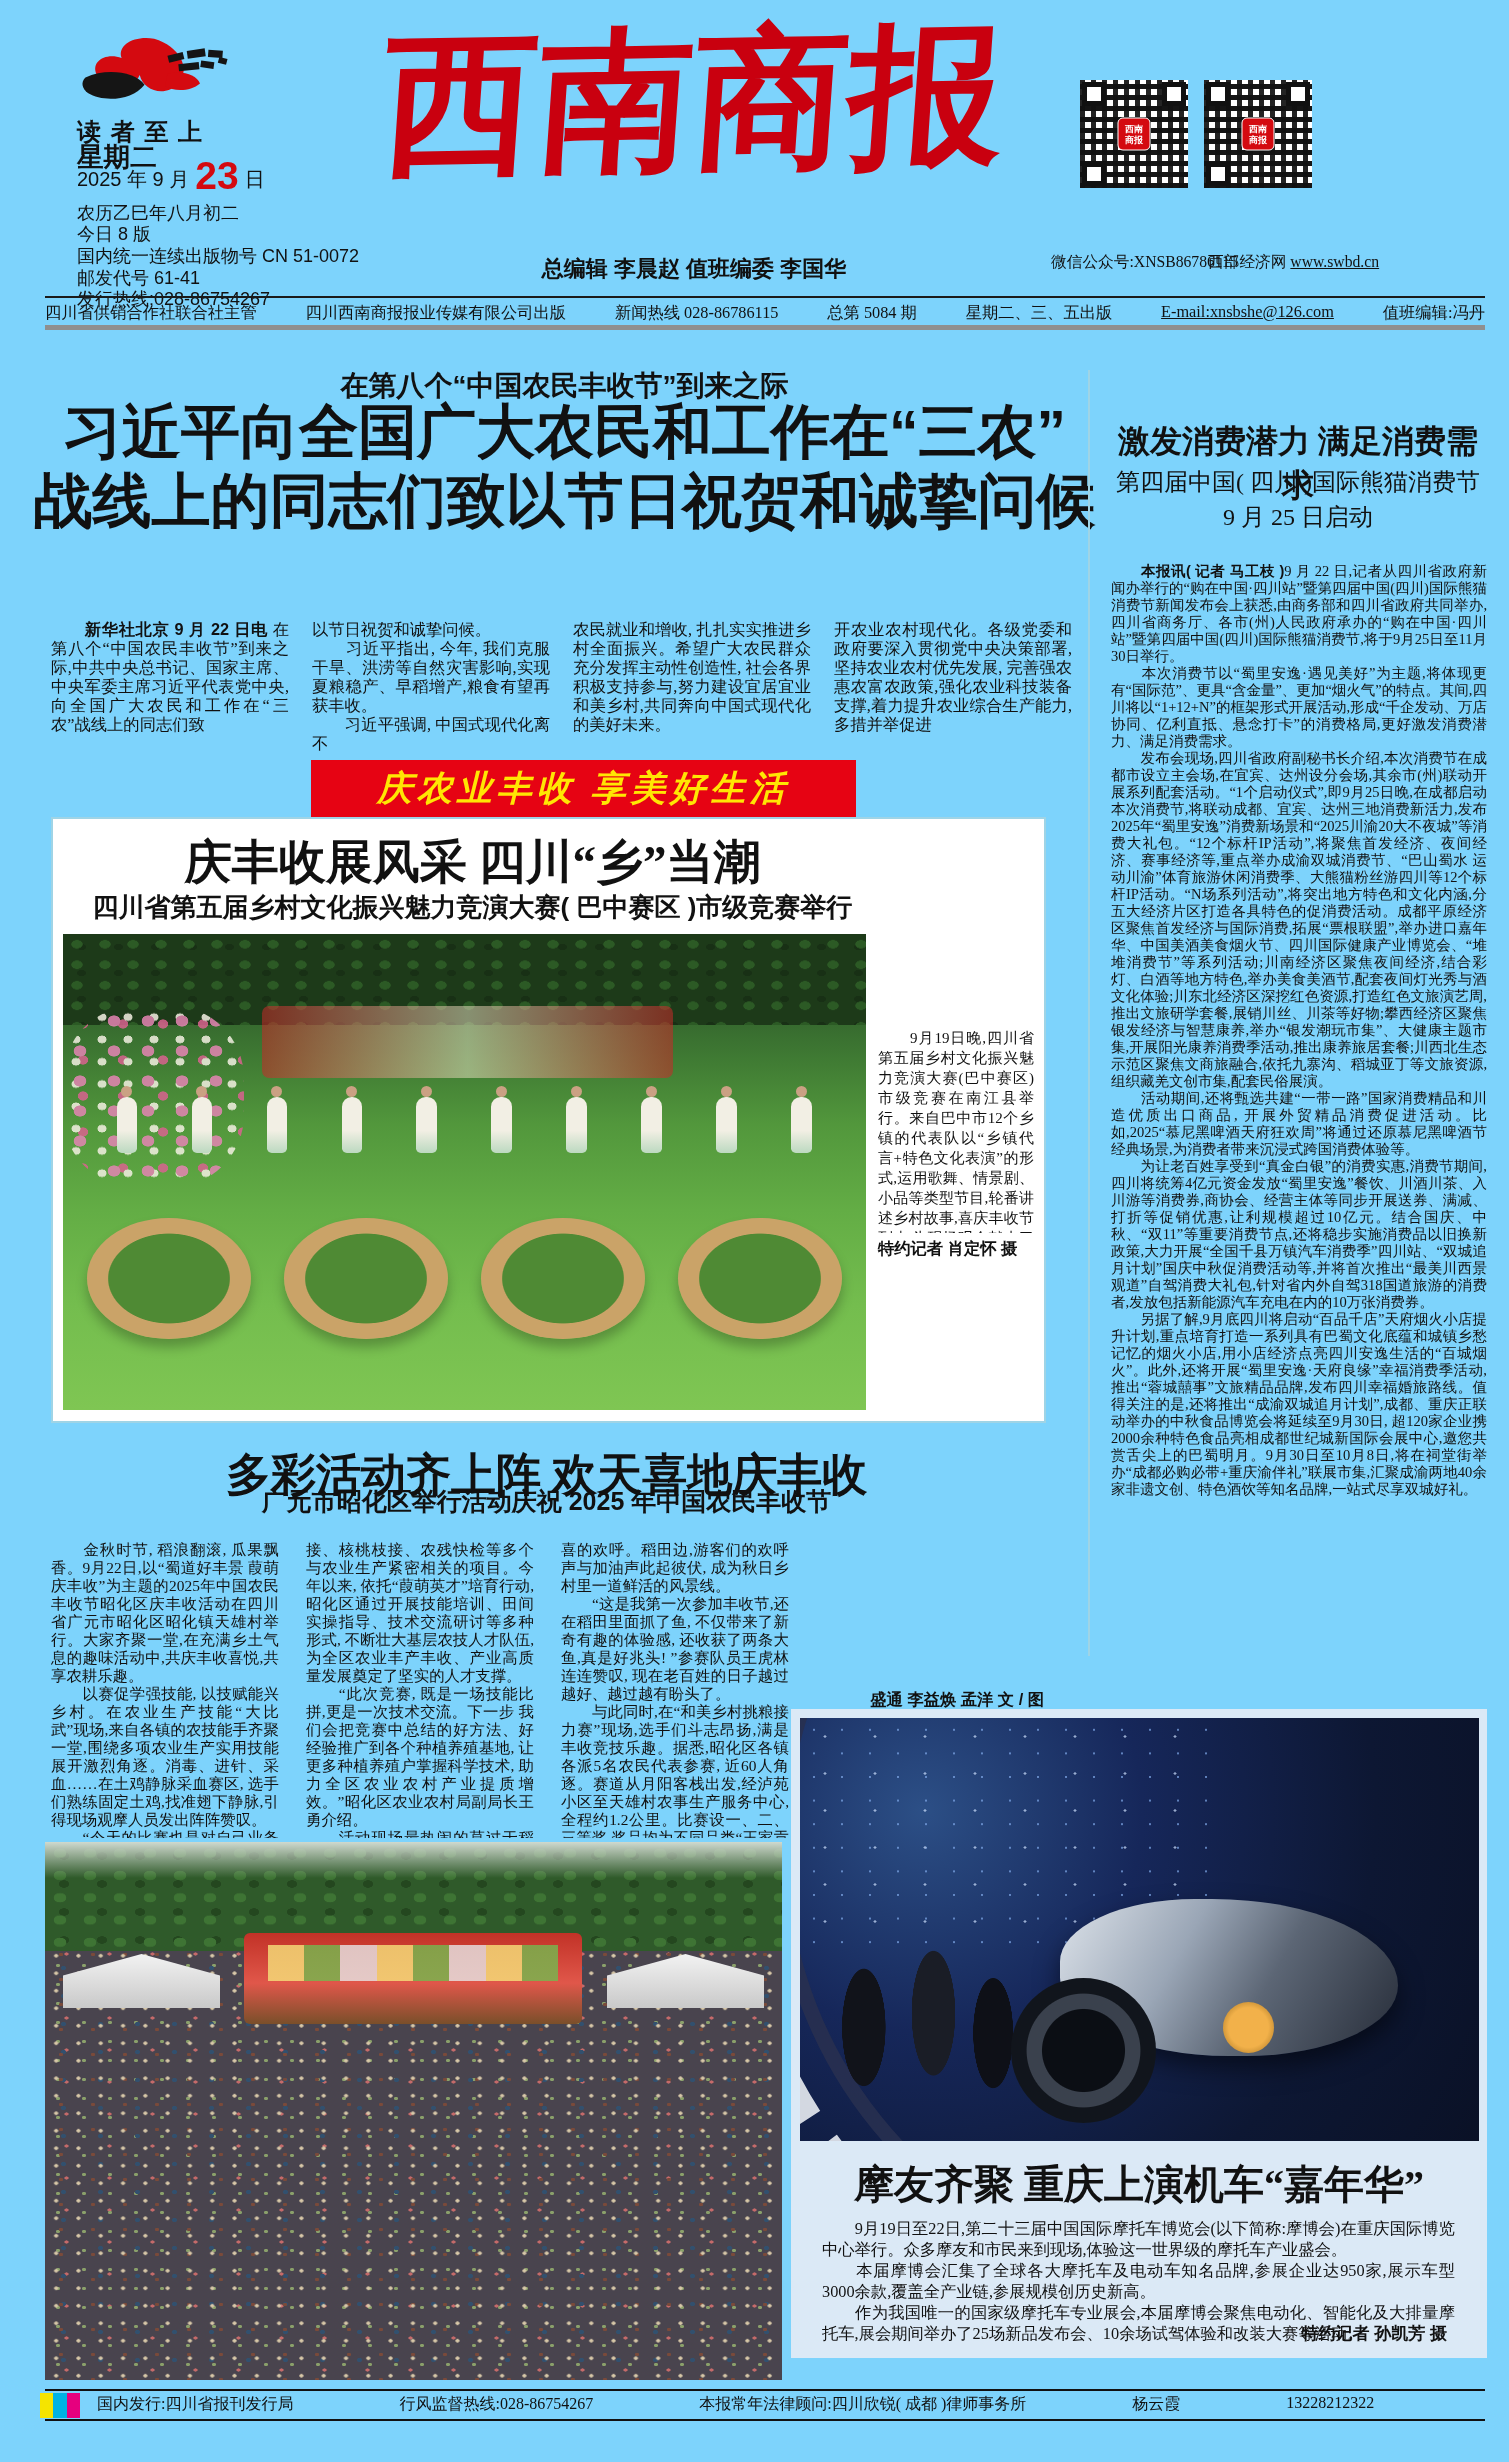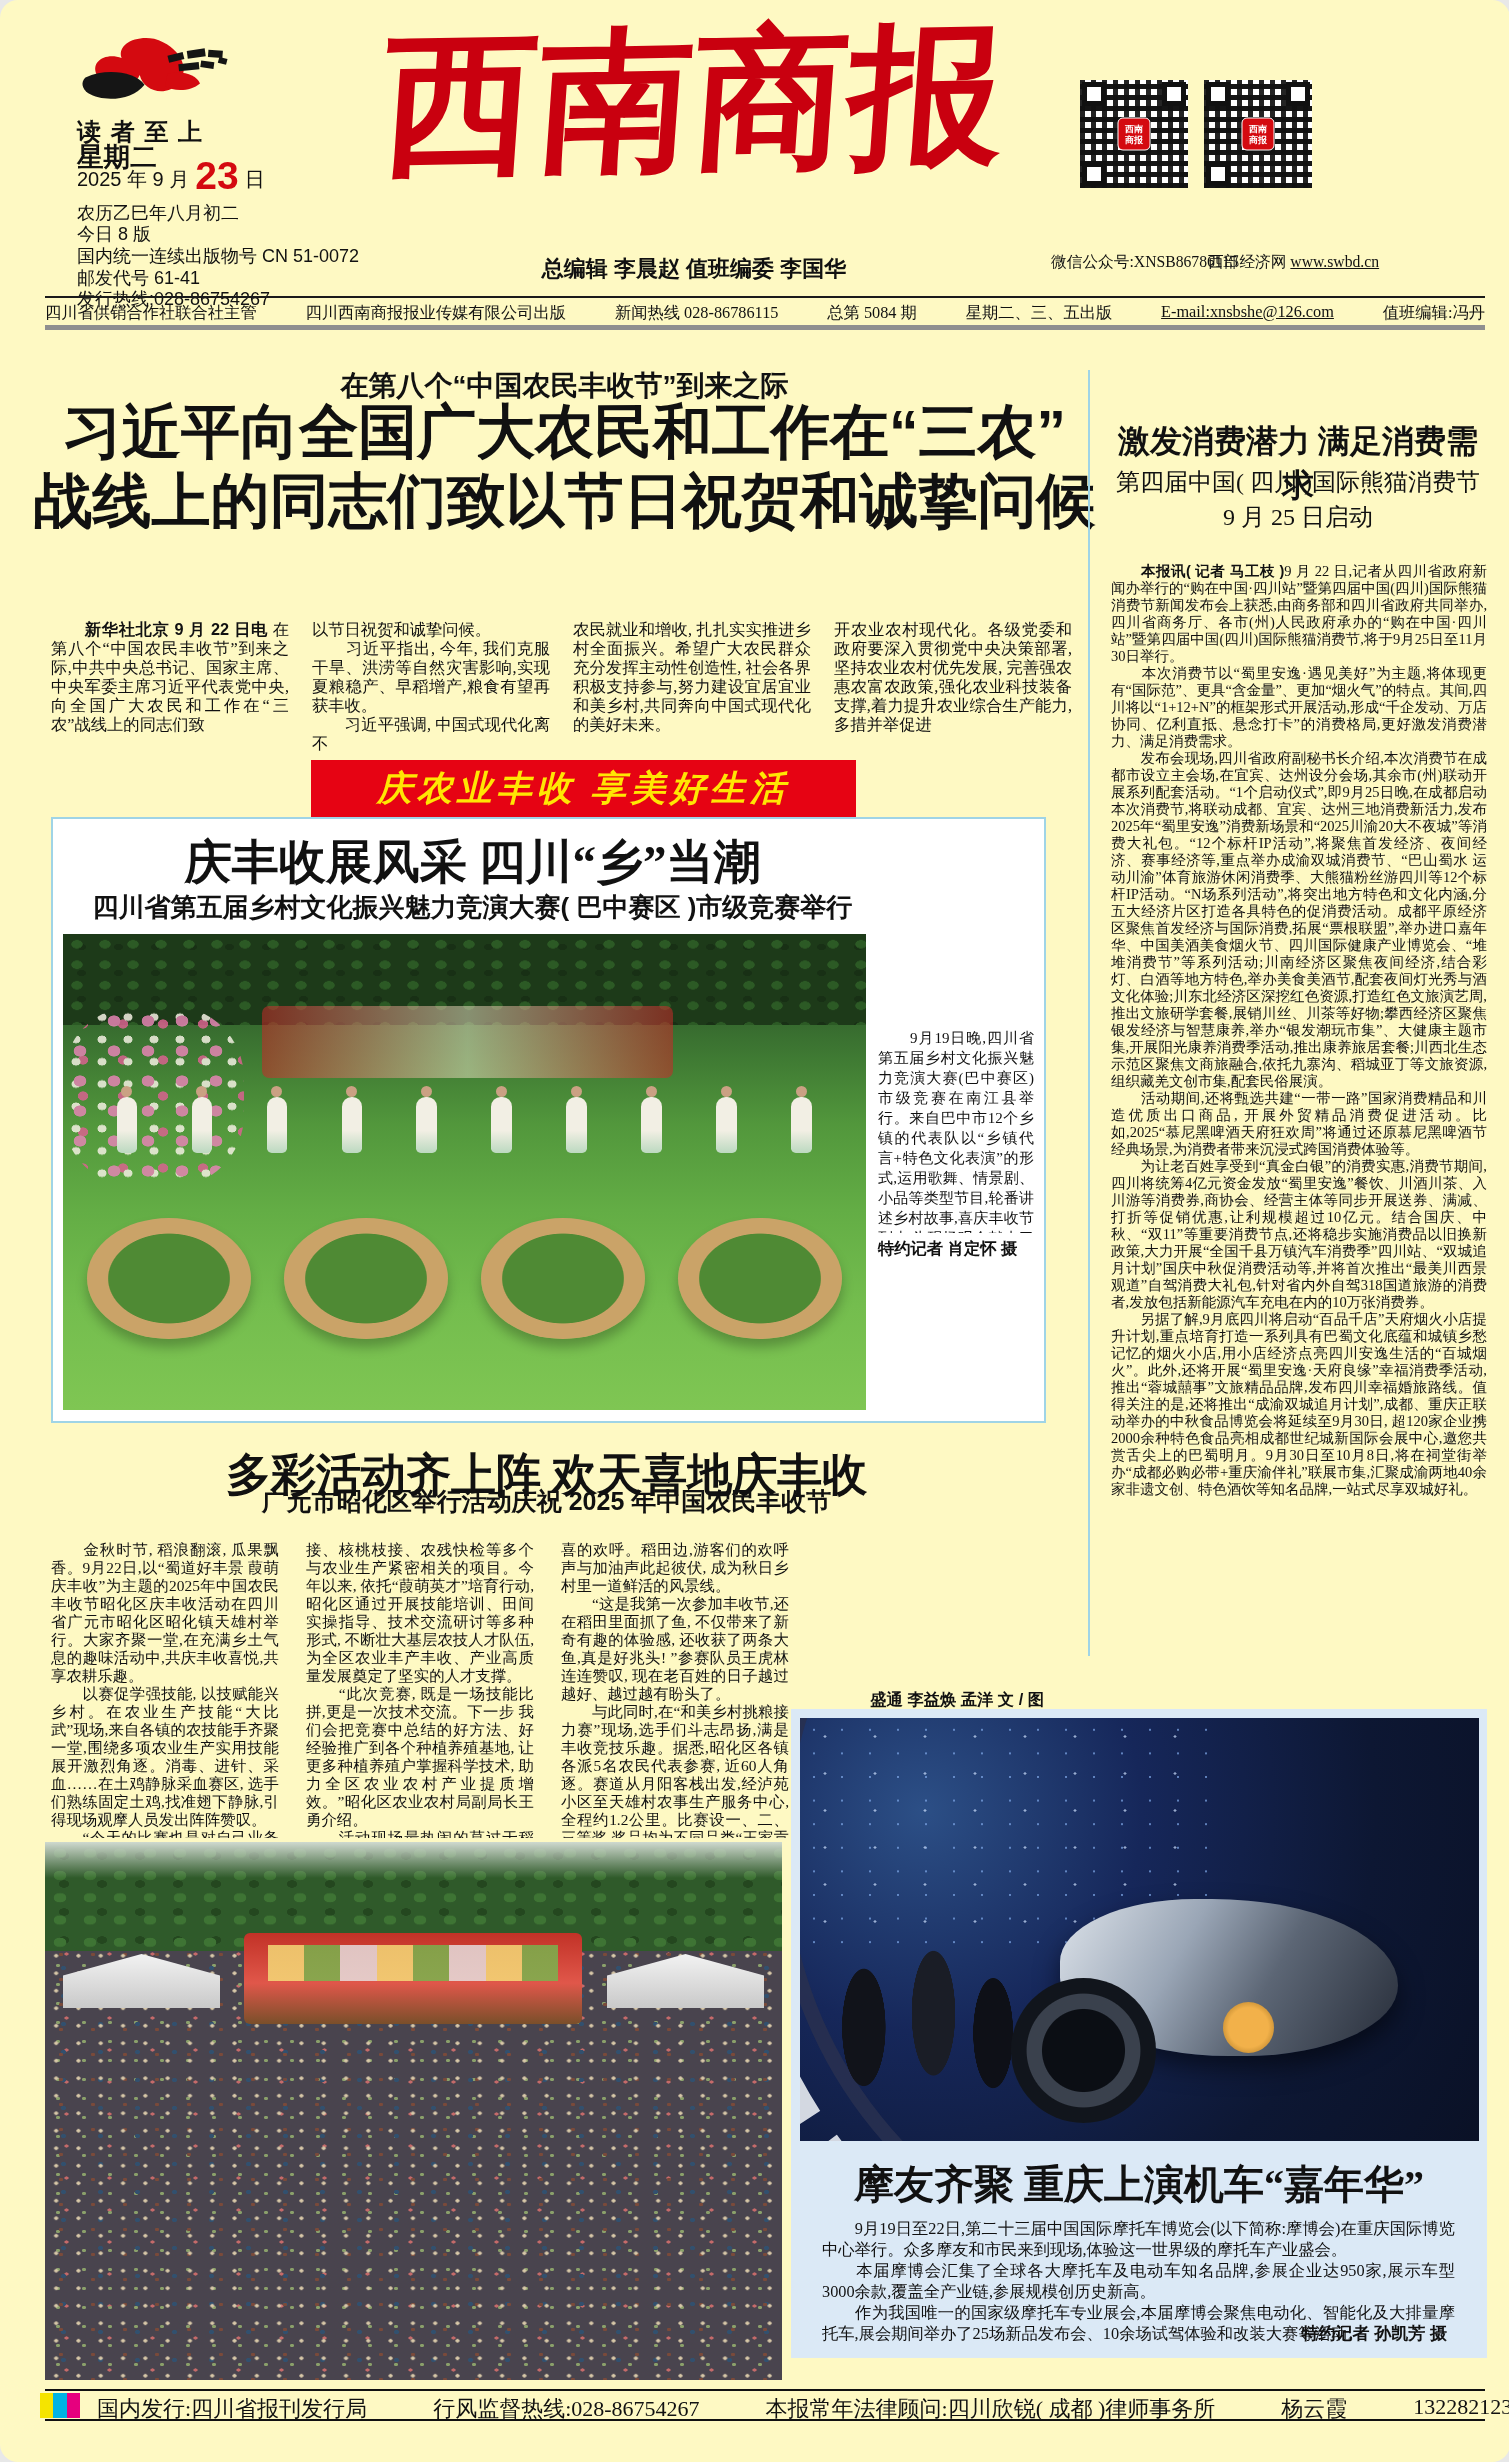--- a/index.html
+++ b/index.html
@@ -1,17 +1,17 @@
 <!DOCTYPE html>
 <html style="font-size:9.7px"><head>
 <meta charset="utf-8">
 <style>
   html,body{margin:0;padding:0;background:#e8e8e8;}
-  .page{position:relative;width:1510px;height:2462px;background:#fef9c3;margin:0 auto;
-        font-family:"Liberation Serif","DejaVu Serif",serif;color:#111;overflow:hidden;border-radius:18px;}
+  .page{position:relative;width:1510px;height:2462px;background:#7dd3fc;margin:0 auto;
+        font-family:"Liberation Serif","DejaVu Serif",serif;color:#111;overflow:hidden;}
   .abs{position:absolute;}
   .sans{font-family:"Liberation Sans","DejaVu Sans",sans-serif;}
   .jst{text-align:justify;text-justify:inter-character;}
   .prelb{white-space:pre-line;}
 
   
   #logo-art{left:77px;top:35px;width:202px;height:80px;}
   #slogan{left:77px;top:116px;width:205px;font-size:24px;font-weight:bold;letter-spacing:9.7px;}
   #weekday{left:77px;top:139px;font-size:26.6px;font-weight:bold;}
   #dateline{left:77px;top:158px;font-size:20px;display:flex;align-items:flex-end;gap:3.6px;}
@@ -138,21 +138,21 @@
       radial-gradient(ellipse 33px 91px at 85% 62%,#0e1017 0 60%,transparent 61%);}
   #moto-title{position:absolute;left:18px;top:448px;width:660px;text-align:center;font-size:40px;font-weight:900;}
   #moto-body{position:absolute;left:31px;top:509px;width:633px;font-size:16.3px;line-height:21px;}
   #moto-byline{position:absolute;right:40px;bottom:13.3px;font-size:17px;font-weight:bold;}
 
   
   #f-rule-top{left:45px;top:2389px;width:1440px;height:1.8px;background:#111;}
   #color-marks{left:40px;top:2393px;display:flex;}
   #color-marks i{width:13.3px;height:25px;display:block;}
   #cm-y{background:#f5e400;} #cm-c{background:#00b3e3;} #cm-m{background:#e6007e;}
-  #footer-row{left:97px;top:2394px;width:1389px;display:flex;gap:66px;font-size:22px;white-space:nowrap;}
+  #footer-row{left:97px;top:2394px;width:1389px;display:flex;gap:106px;font-size:16px;white-space:nowrap;}
   #f-rule-bot{left:45px;top:2419px;width:1440px;height:2.4px;background:#111;}
 </style>
 </head>
 <body>
 
 <div class="page">
 
   <div class="abs" id="logo-art">
     <svg width="202" height="80" viewBox="0 0 335 132">
       <path fill="#d40a10" d="M128 6 C 96 0, 66 16, 74 38 C 48 28, 20 44, 34 68 C 48 94, 94 92, 104 66 C 110 92, 146 104, 168 80 C 190 56, 170 18, 128 6 Z"></path>

